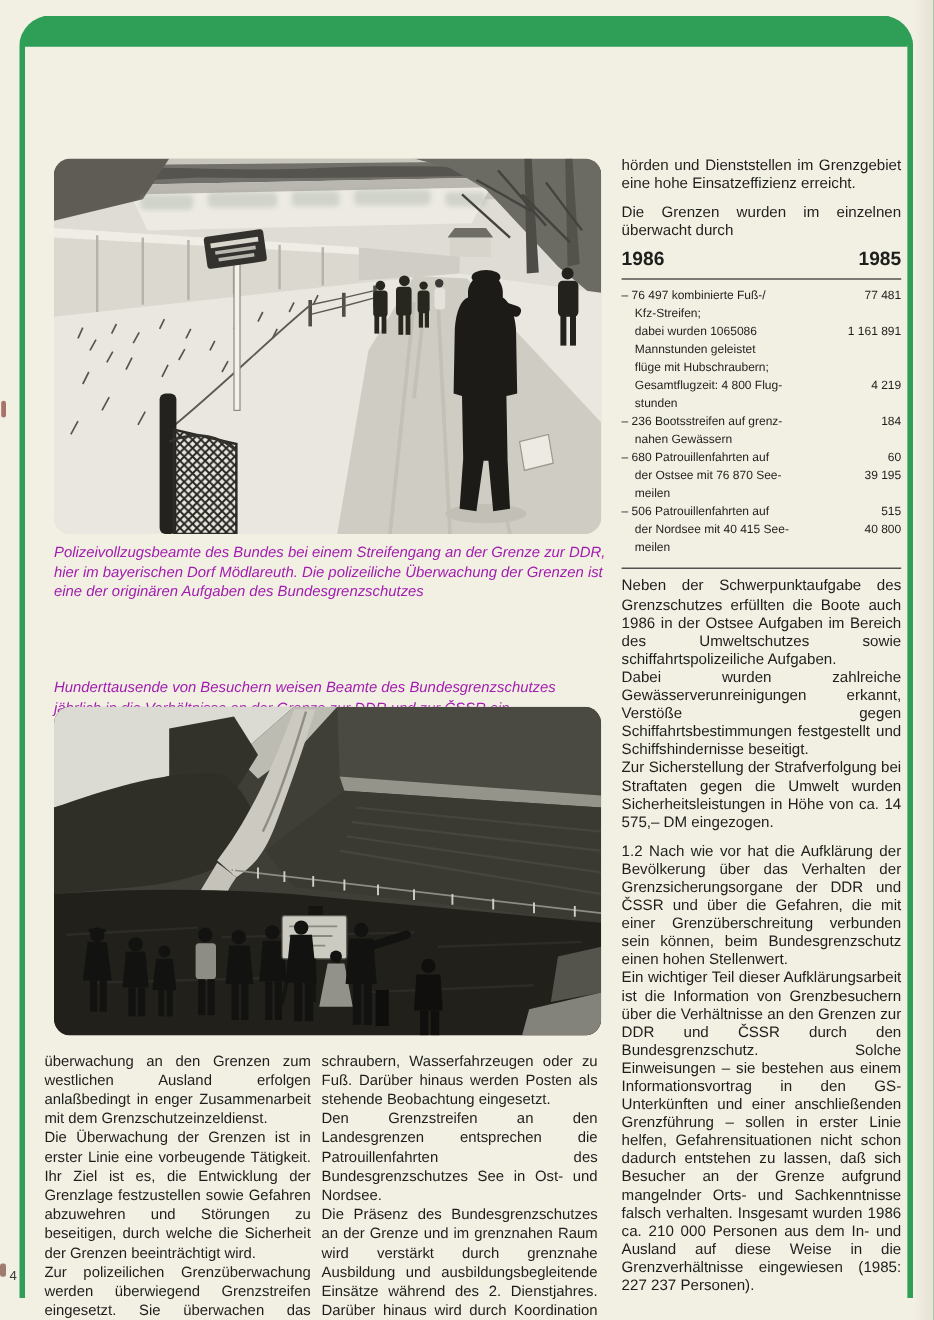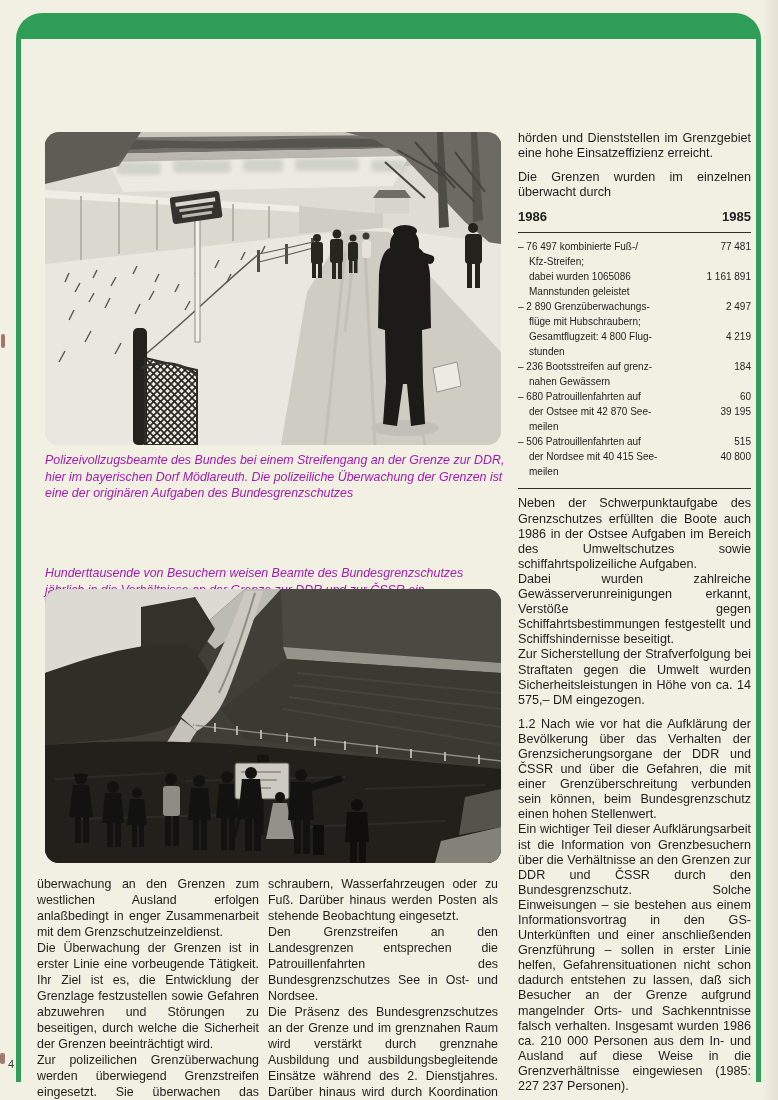--- a/index.html
+++ b/index.html
@@ -31,21 +31,21 @@
   .photo2 { left:45px; top:589px; width:456px; height:274px; }
   .caption {
     position:absolute; font-style:italic; font-size:12.4px; line-height:16.5px; color:#a21caf;
   }
   .cap1 { left:45px; top:452px; width:460px; }
   .cap2 { left:45px; top:565px; width:460px; }
   .col { position:absolute; text-align:justify; }
   .col p { margin:0; }
   .right-col { left:518px; top:131px; width:233px; font-size:12.6px; line-height:15.1px; }
   .intro p + p { margin-top:9px; }
-  .thead { display:flex; justify-content:space-between; font-weight:bold; font-size:13px; margin-top:9px; }
+  .thead { display:flex; justify-content:space-between; font-weight:bold; font-size:16px; margin-top:9px; }
   .hr { border-top:1.5px solid #2c2c2a; margin:8px 0 6px 0; }
   .hr.bottom { margin:9px 0 7px 0; }
   .trows { font-size:10px; line-height:15px; }
   .t-row { display:flex; justify-content:space-between; }
   .t-left { padding-right:5px; }
   .t-row.t-indent .t-left { padding-left:11px; }
   .t-right { white-space:nowrap; text-align:right; min-width:50px; }
   .pgroup p { margin:0; }
   .pgroup.gap { margin-top:9px; }
   .left-col { left:37px; top:876px; width:222px; font-size:12.4px; line-height:16px; }
@@ -262,24 +262,20 @@
           <span class="t-right"></span>
         </div>
         <div class="t-row t-indent">
           <span class="t-left">dabei wurden 1065086</span>
           <span class="t-right">1 161 891</span>
         </div>
         <div class="t-row t-indent">
           <span class="t-left">Mannstunden geleistet</span>
           <span class="t-right"></span>
         </div>
-        <div class="t-row">
-          <span class="t-left">– 2 890 Grenzüberwachungs-</span>
-          <span class="t-right">2 497</span>
-        </div>
         <div class="t-row t-indent">
           <span class="t-left">flüge mit Hubschraubern;</span>
           <span class="t-right"></span>
         </div>
         <div class="t-row t-indent">
           <span class="t-left">Gesamtflugzeit: 4 800 Flug-</span>
           <span class="t-right">4 219</span>
         </div>
         <div class="t-row t-indent">
           <span class="t-left">stunden</span>
@@ -291,21 +287,21 @@
         </div>
         <div class="t-row t-indent">
           <span class="t-left">nahen Gewässern</span>
           <span class="t-right"></span>
         </div>
         <div class="t-row">
           <span class="t-left">– 680 Patrouillenfahrten auf</span>
           <span class="t-right">60</span>
         </div>
         <div class="t-row t-indent">
-          <span class="t-left">der Ostsee mit 42 870 See-</span>
+          <span class="t-left">der Ostsee mit 76 870 See-</span>
           <span class="t-right">39 195</span>
         </div>
         <div class="t-row t-indent">
           <span class="t-left">meilen</span>
           <span class="t-right"></span>
         </div>
         <div class="t-row">
           <span class="t-left">– 506 Patrouillenfahrten auf</span>
           <span class="t-right">515</span>
         </div>

